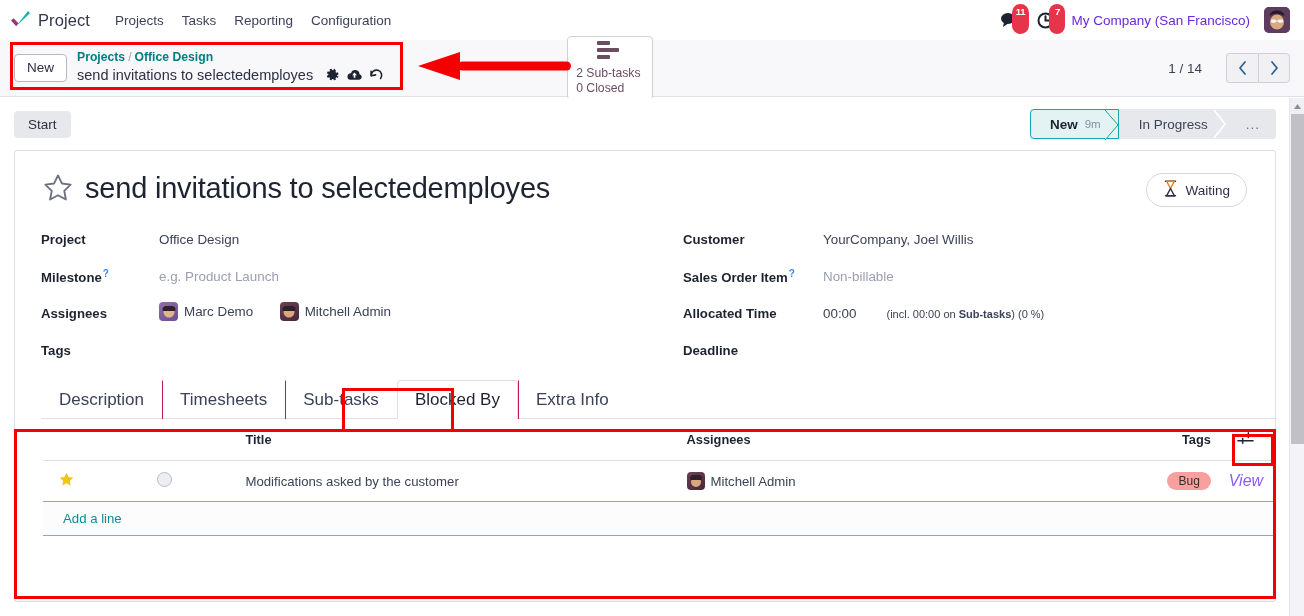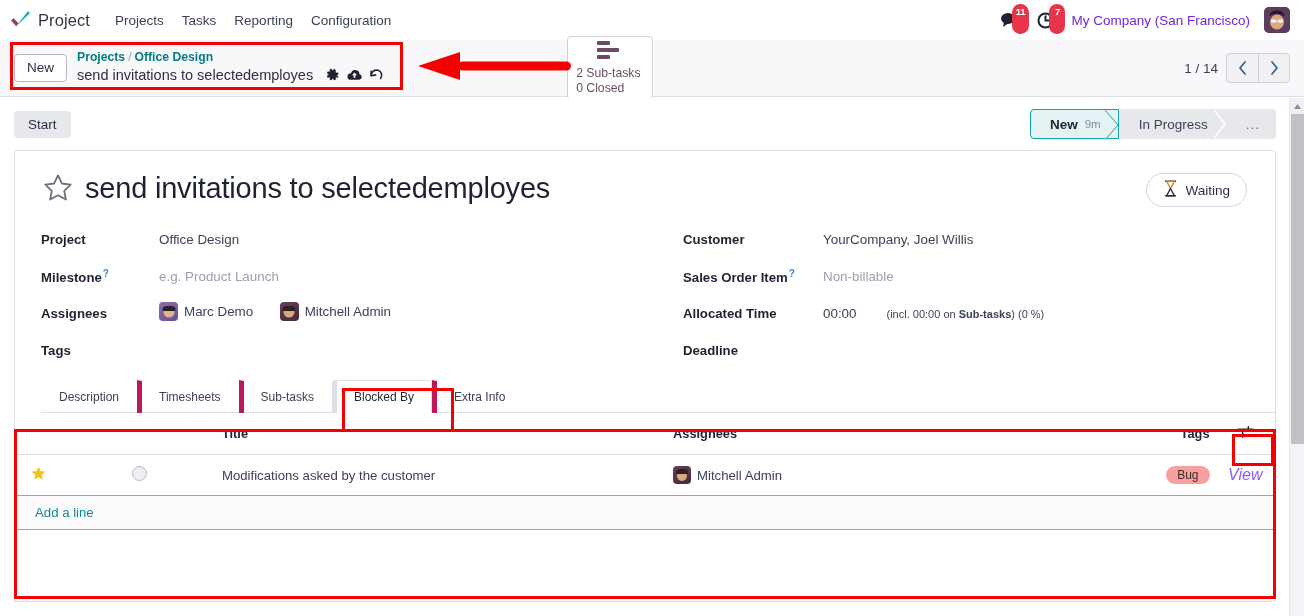--- a/index.html
+++ b/index.html
@@ -68,21 +68,21 @@
     border: 1px solid #cfd1da; border-radius: 4px; background: #fff;
     display: flex; align-items: center; gap: 7px; padding: 4px 11px 4px 8px;
     cursor: pointer;
     flex-direction: column;
   }
   .stat-lines { width: 22px; height: 18px; display: flex; flex-direction: column; justify-content: space-between; }
   .stat-lines i { display:block; height: 4px; background: #6b4d63; border-radius: 1px; }
   .stat-lines i.short { width: 13px; }
   .stat-lines i.full { width: 22px; }
   .stat-text { font-size: 12.2px; color: #6b4d63; line-height: 1.22; font-weight: 500; }
-  .cp-right { margin-left: auto; display: flex; align-items: center; padding-right: 14px; gap: 8px; justify-content: center; }
+  .cp-right { margin-left: auto; display: flex; align-items: center; padding-right: 14px; gap: 24px; justify-content: center; }
   .pager-text { font-size: 13.5px; color: #3c4257; }
   .pager-btns { display: flex; }
   .pager-btn {
     width: 32px; height: 30px; border: 1px solid #cfd1da; background: #f1f1f4;
     display: flex; align-items: center; justify-content: center; cursor: pointer; color:#2e5f8a;
   }
   .pager-btn:first-child { border-radius: 4px 0 0 4px; border-right: none; }
   .pager-btn:last-child { border-radius: 0 4px 4px 0; }
 
   
@@ -147,32 +147,32 @@
   .av.mitchell .face { background:#d9a87e; }
   .av .hair { position:absolute; left:50%; top:20%; transform:translateX(-50%);
     width: 13px; height: 5px; border-radius: 6px 6px 2px 2px; background:#2d2028; }
   .alloc-extra { font-size: 11px; color: #3c4257; margin-left: 30px; }
   .alloc-extra b { font-weight: 700; }
 
   
   .notebook { margin-top: 10px; padding: 0 0 0 26px; }
   .tabs { display: flex; border-bottom: 1px solid #dfdfe7; }
   .tab {
-    font-size: 12px; color: #3c4257; padding: 9px 17px; cursor: pointer;
+    font-size: 17px; color: #3c4257; padding: 9px 17px; cursor: pointer;
     border: 1px solid transparent; border-bottom: none; position: relative; top: 1px;
     background: transparent;
   }
-  .tab + .tab { border-left: 5px solid #be185d; }
+  .tab + .tab { border-left: 1px solid #be185d; }
   .tab.active {
     background: #fff; border-color: #dfdfe7 #dfdfe7 #fff #dfdfe7;
     border-radius: 4px 4px 0 0; color: #1d2330;
   }
 
   
-  .o2m { margin-top: 0; }
+  .o2m { margin-top: 0; margin-left: 28px; }
   table.listing { width: 100%; border-collapse: collapse; table-layout: fixed; }
   table.listing thead th {
     font-size: 12.8px; color: #1d2330; font-weight: 700; text-align: left;
     padding: 11px 6px; border-bottom: 1px solid #dfdfe7; background: #fff;
     white-space: nowrap;
   }
   table.listing tbody td {
     font-size: 13.2px; color: #3c4257; padding: 10px 6px;
     border-bottom: 1px solid #84cc16; background: #fff;
   }

